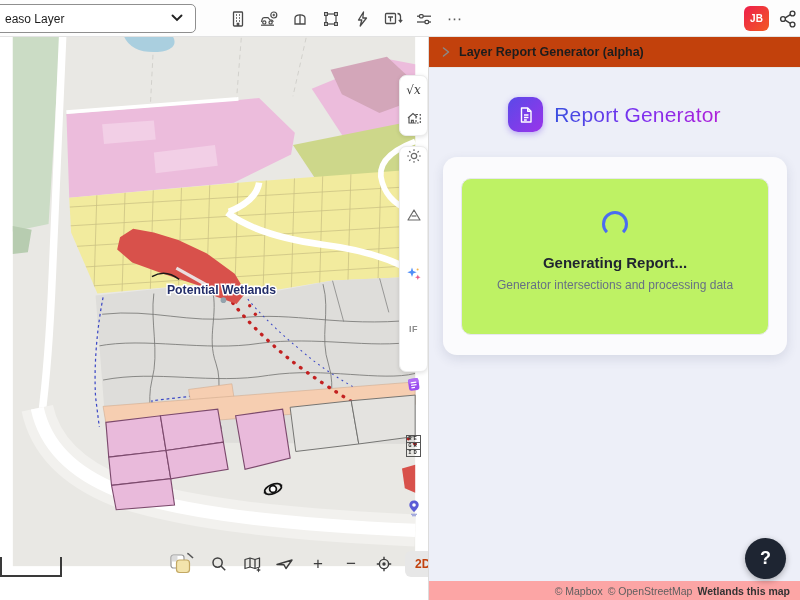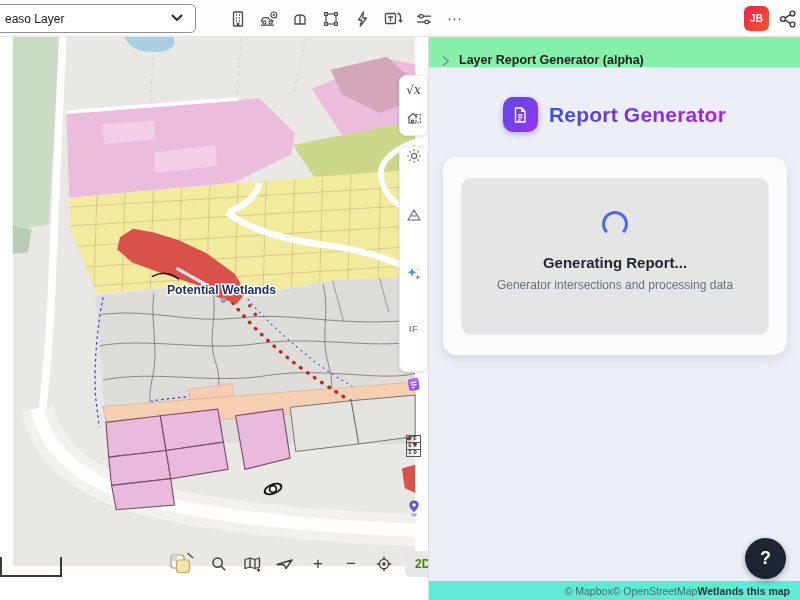--- a/index.html
+++ b/index.html
@@ -29,38 +29,38 @@
   .regrid { display:flex; flex-direction:column; border:1px solid #555; }
   .regrid span { display:block; font-size:5.5px; font-weight:bold; color:#333; font-family:"Liberation Mono", monospace; line-height:6px; letter-spacing:2px; padding:0 1px; border-bottom:1px solid #555; }
   .regrid span:last-child { border-bottom:none; }
   .side-divider { width:21px; height:1px; background:#e4e4e4; margin:2px 0; }
   .plus-glyph { font-size:16px; color:#6a6a6a; font-weight:400; }
 
   
   .bottom-controls { position:absolute; left:166px; top:549px; height:30px; display:flex; align-items:center; gap:9px; z-index:10; color:#3c3c3c; }
   .bc-group { display:flex; align-items:center; gap:9px; }
   .mode-toggle { display:flex; align-items:center; background:#e7e7e7; border-radius:6px; padding:2px; height:26px; cursor:pointer; }
-  .mode-2d { font-size:12px; color:#4d7c0f; padding:2px 8px; font-weight:600; }
+  .mode-2d { font-size:12px; color:#c2410c; padding:2px 8px; font-weight:600; }
   .mode-3d { font-size:12px; color:#2d2d2d; padding:2px 8px; font-weight:600; background:#fff; border-radius:5px; box-shadow:0 1px 2px rgba(0,0,0,.2); }
   .zoom-glyph { font-size:17px; color:#3c3c3c; }
 
   
   .panel { position:absolute; left:428px; top:37px; width:372px; height:563px; background:#edeff8; border-left:1px solid #dcdcdc; z-index:20; }
-  .panel-header { position:absolute; left:0; top:0; width:100%; height:31px; background:#86efac; border-bottom:1px solid #e7e7e7; display:flex; align-items:flex-end; padding-left:12px; gap:8px; }
+  .panel-header { position:absolute; left:0; top:0; width:100%; height:31px; background:#c2410c; border-bottom:1px solid #e7e7e7; display:flex; align-items:center; padding-left:12px; gap:8px; }
   .panel-header-title { font-size:12.5px; font-weight:600; color:#1d1d1d; }
   .panel-title-row { position:absolute; left:0; top:60px; width:100%; display:flex; align-items:center; justify-content:center; gap:11px; }
   .doc-badge { width:35px; height:35px; border-radius:10px; background:linear-gradient(135deg,#5a49e8,#9a34ea); display:flex; align-items:center; justify-content:center; box-shadow:0 2px 6px rgba(104,62,232,.4); }
-  .gradient-title { font-size:21px; font-weight:700; background:linear-gradient(90deg,#3a4fe0,#7b2ff0,#b01fd8); -webkit-background-clip:text; background-clip:text; color:transparent; letter-spacing:.2px; }
+  .gradient-title { font-size:21px; font-weight:400; background:linear-gradient(90deg,#3a4fe0,#7b2ff0,#b01fd8); -webkit-background-clip:text; background-clip:text; color:transparent; letter-spacing:.2px; }
   .outer-card { position:absolute; left:14px; top:120px; width:344px; height:198px; background:#fbfbfd; border-radius:14px; box-shadow:0 4px 12px rgba(40,50,90,.12); }
-  .inner-card { position:absolute; left:18px; top:21px; width:308px; height:157px; background:#e5e5e5; border:1px solid #e7e8ee; border-radius:10px; display:flex; flex-direction:column; align-items:center; }
+  .inner-card { position:absolute; left:18px; top:21px; width:308px; height:157px; background:#bef264; border:1px solid #e7e8ee; border-radius:10px; display:flex; flex-direction:column; align-items:center; }
   .spinner { margin-top:32px; width:26px; height:26px; border:3px solid #4a6cf0; border-bottom-color:transparent; border-radius:50%; animation:spin 1s linear infinite; }
   @keyframes spin { to { transform:rotate(360deg); } }
   .loading-title { margin-top:17px; font-size:15px; font-weight:700; color:#1f2430; }
   .loading-sub { margin-top:7px; font-size:12px; color:#667085; }
-  .panel-footer { position:absolute; left:0; bottom:0; width:100%; height:19px; background:#5eead4; display:flex; align-items:center; justify-content:flex-end; padding-right:10px; }
+  .panel-footer { position:absolute; left:0; bottom:0; width:100%; height:19px; background:#fca5a5; display:flex; align-items:center; justify-content:flex-end; gap:5px; padding-right:10px; }
   .attr-text { font-size:10.5px; color:#5f5f5f; }
   .attr-link { font-size:10.5px; color:#333; font-weight:bold; cursor:pointer; }
 
   .help-fab { position:absolute; left:745px; top:538px; width:41px; height:41px; border-radius:50%; background:#1e2532; color:#fff; font-size:18px; font-weight:bold; display:flex; align-items:center; justify-content:center; cursor:pointer; box-shadow:0 2px 6px rgba(0,0,0,.3); z-index:30; }
 
   svg.ic { display:block; }
 </style>
 </head>
 <body>
 

